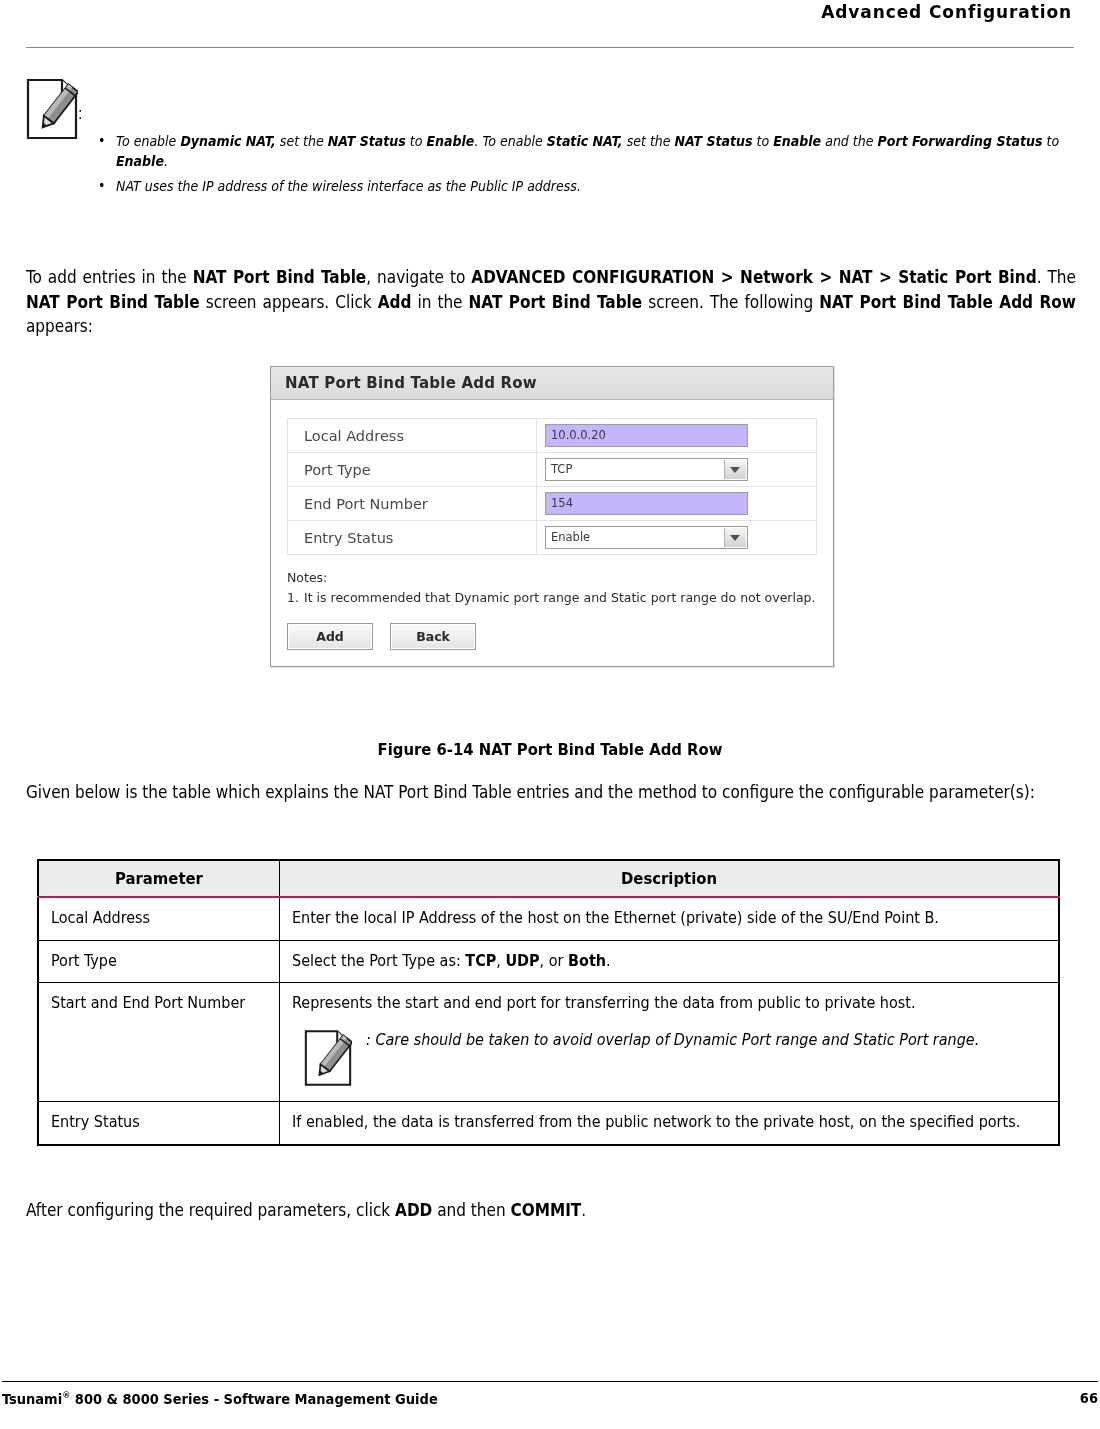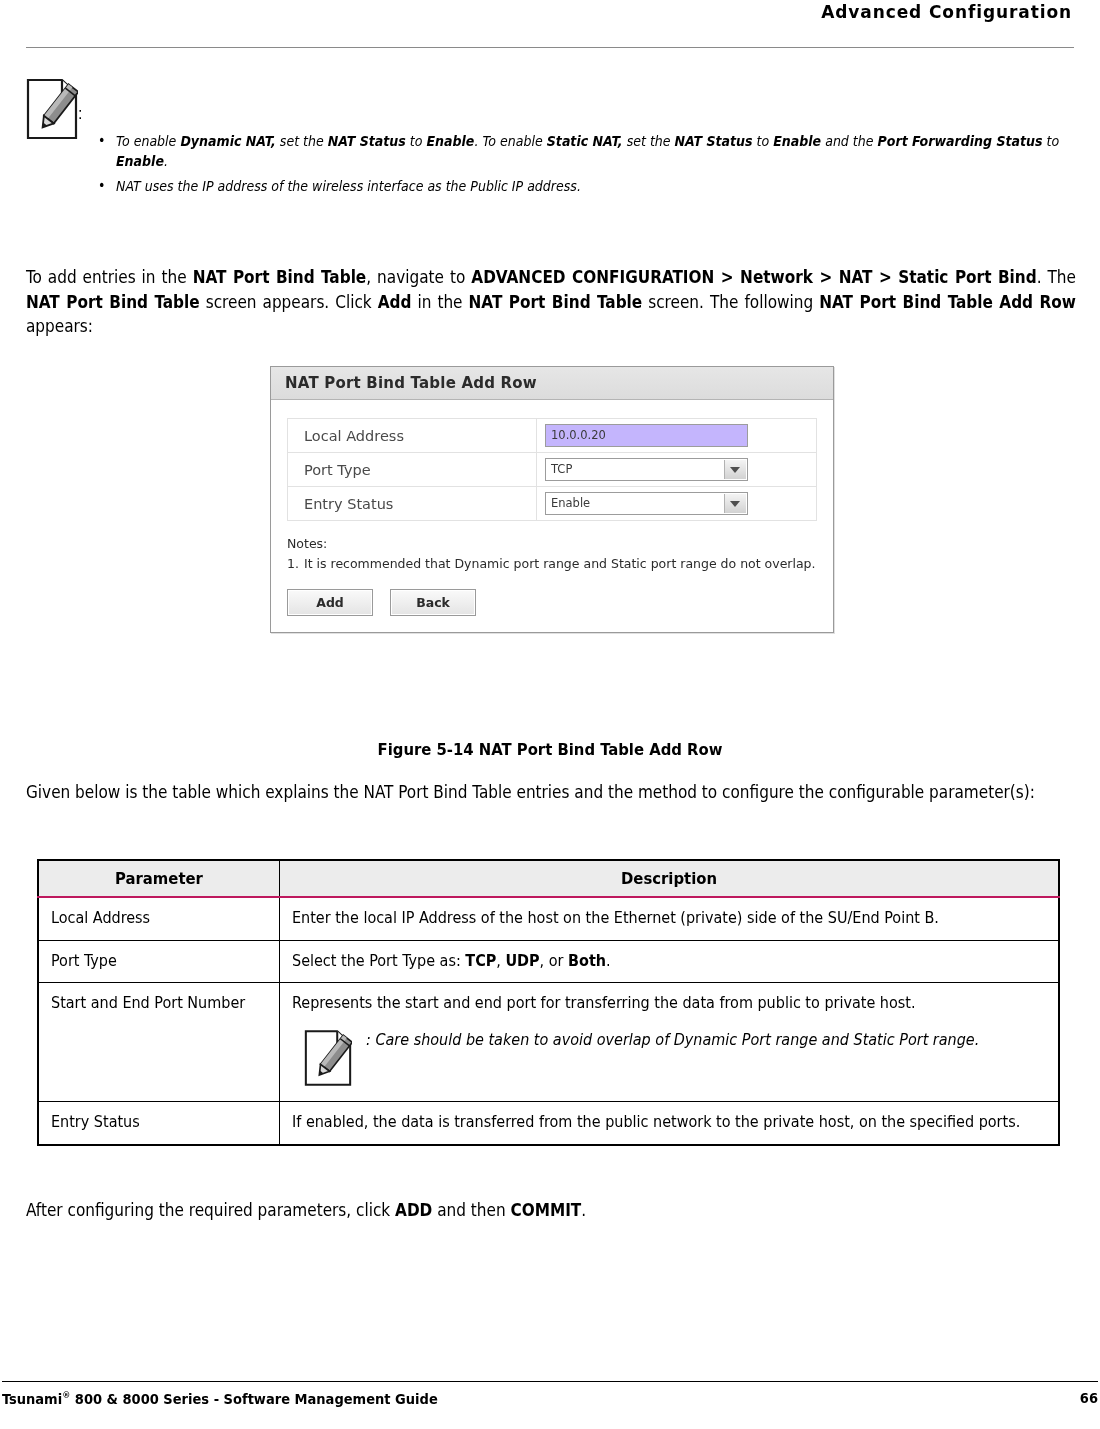--- a/index.html
+++ b/index.html
@@ -238,20 +238,26 @@
           <tr>
             <td class="ss-lbl">Port Type</td>
             <td class="ss-fld">
               <span class="ss-select">
                 <span>TCP</span>
                 <span class="ss-arrow"></span>
               </span>
             </td>
           </tr>
           <tr>
+            <td class="ss-lbl">End Port Number</td>
+            <td class="ss-fld">
+              <span class="ss-input">154</span>
+            </td>
+          </tr>
+          <tr>
             <td class="ss-lbl">Entry Status</td>
             <td class="ss-fld">
               <span class="ss-select">
                 <span>Enable</span>
                 <span class="ss-arrow"></span>
               </span>
             </td>
           </tr>
         </tbody>
           </table>
@@ -265,21 +271,21 @@
         </div>
 
         <div class="ss-btns">
           <span class="ss-btn">Add</span>
           <span class="ss-btn">Back</span>
         </div>
       </div>
     </div>
   </div>
 
-  <div class="fig-caption">Figure 5-14 NAT Port Bind Table Add Row</div>
+  <div class="fig-caption">Figure 6-14 NAT Port Bind Table Add Row</div>
 
   <div class="para para-given">Given below is the table which explains the NAT Port Bind Table entries and the method to configure the configurable parameter(s):</div>
 
   <table class="ptable">
     <thead>
       <tr>
         <th class="c1">Parameter</th>
         <th>Description</th>
       </tr>
     </thead>

